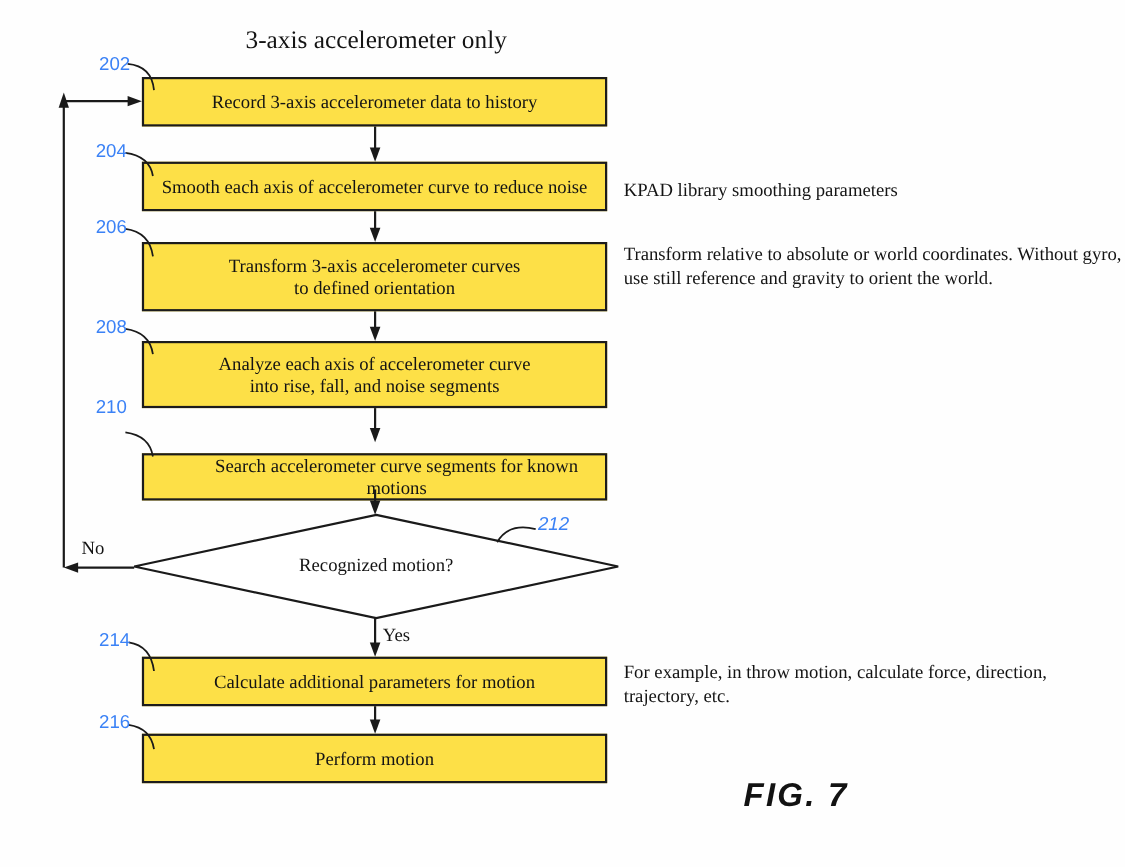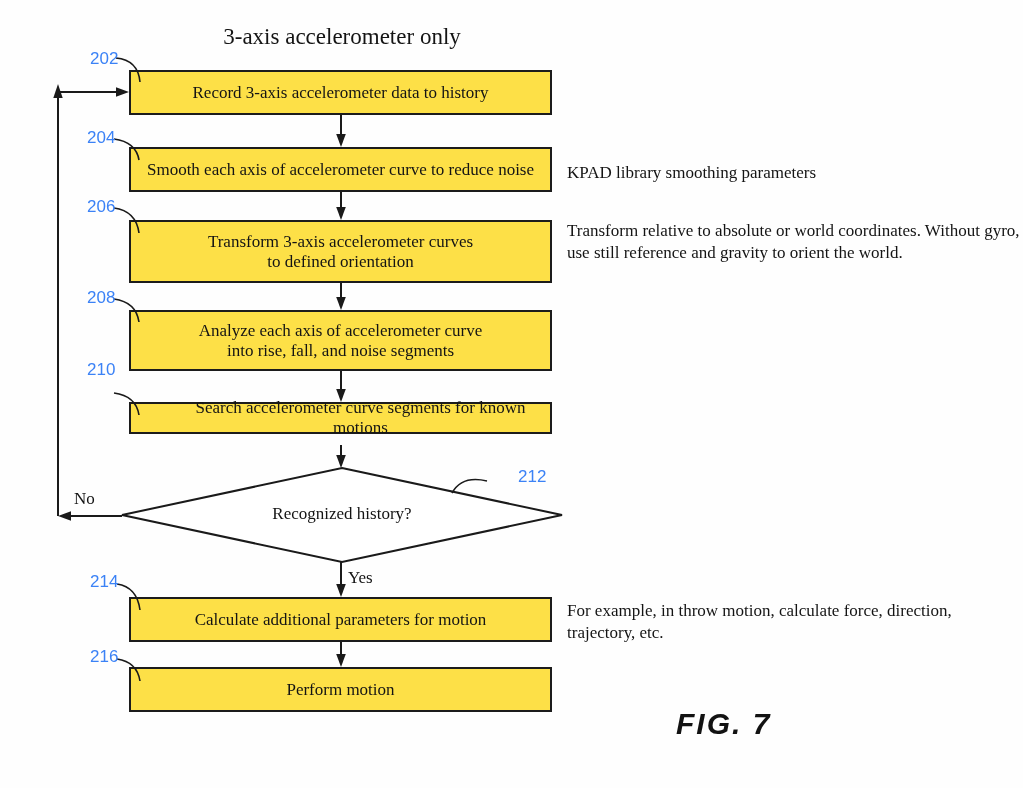--- a/index.html
+++ b/index.html
@@ -120,41 +120,41 @@
     <span>Smooth each axis of accelerometer curve to reduce noise</span>
   </div>
   <div class="pbox" style="top:220px;height:63px;">
     <span>Transform 3-axis accelerometer curves
 to defined orientation</span>
   </div>
   <div class="pbox" style="top:310px;height:61px;">
     <span>Analyze each axis of accelerometer curve
 into rise, fall, and noise segments</span>
   </div>
-  <div class="pbox" style="top:402px;height:32px;padding-left:40px;">
+  <div class="pbox" style="top:412px;height:43px;padding-left:40px;">
     <span>Search accelerometer curve segments for known motions</span>
   </div>
   <div class="pbox" style="top:597px;height:45px;">
     <span>Calculate additional parameters for motion</span>
   </div>
   <div class="pbox" style="top:667px;height:45px;">
     <span>Perform motion</span>
   </div>
 
-  <div class="txt diamond-label">Recognized history?</div>
+  <div class="txt diamond-label">Recognized motion?</div>
 
   <div class="txt branch" style="left:74px;top:489px;">No</div>
   <div class="txt branch" style="left:348px;top:568px;">Yes</div>
 
   <div class="ref" style="left:90px;top:49px;">202</div>
   <div class="ref" style="left:87px;top:128px;">204</div>
   <div class="ref" style="left:87px;top:197px;">206</div>
   <div class="ref" style="left:87px;top:288px;">208</div>
   <div class="ref" style="left:87px;top:360px;">210</div>
-  <div class="ref" style="left:518px;top:467px;">212</div>
+  <div class="ref" style="left:489px;top:467px;font-style:italic;">212</div>
   <div class="ref" style="left:90px;top:572px;">214</div>
   <div class="ref" style="left:90px;top:647px;">216</div>
 
   <div class="ann" style="top:162px;">KPAD library smoothing parameters</div>
   <div class="ann" style="top:220px;">Transform relative to absolute or world coordinates.
 Without gyro, use still reference and gravity to orient the
 world.</div>
   <div class="ann" style="top:600px;">For example, in throw motion, calculate force, direction,
 trajectory, etc.</div>
 

